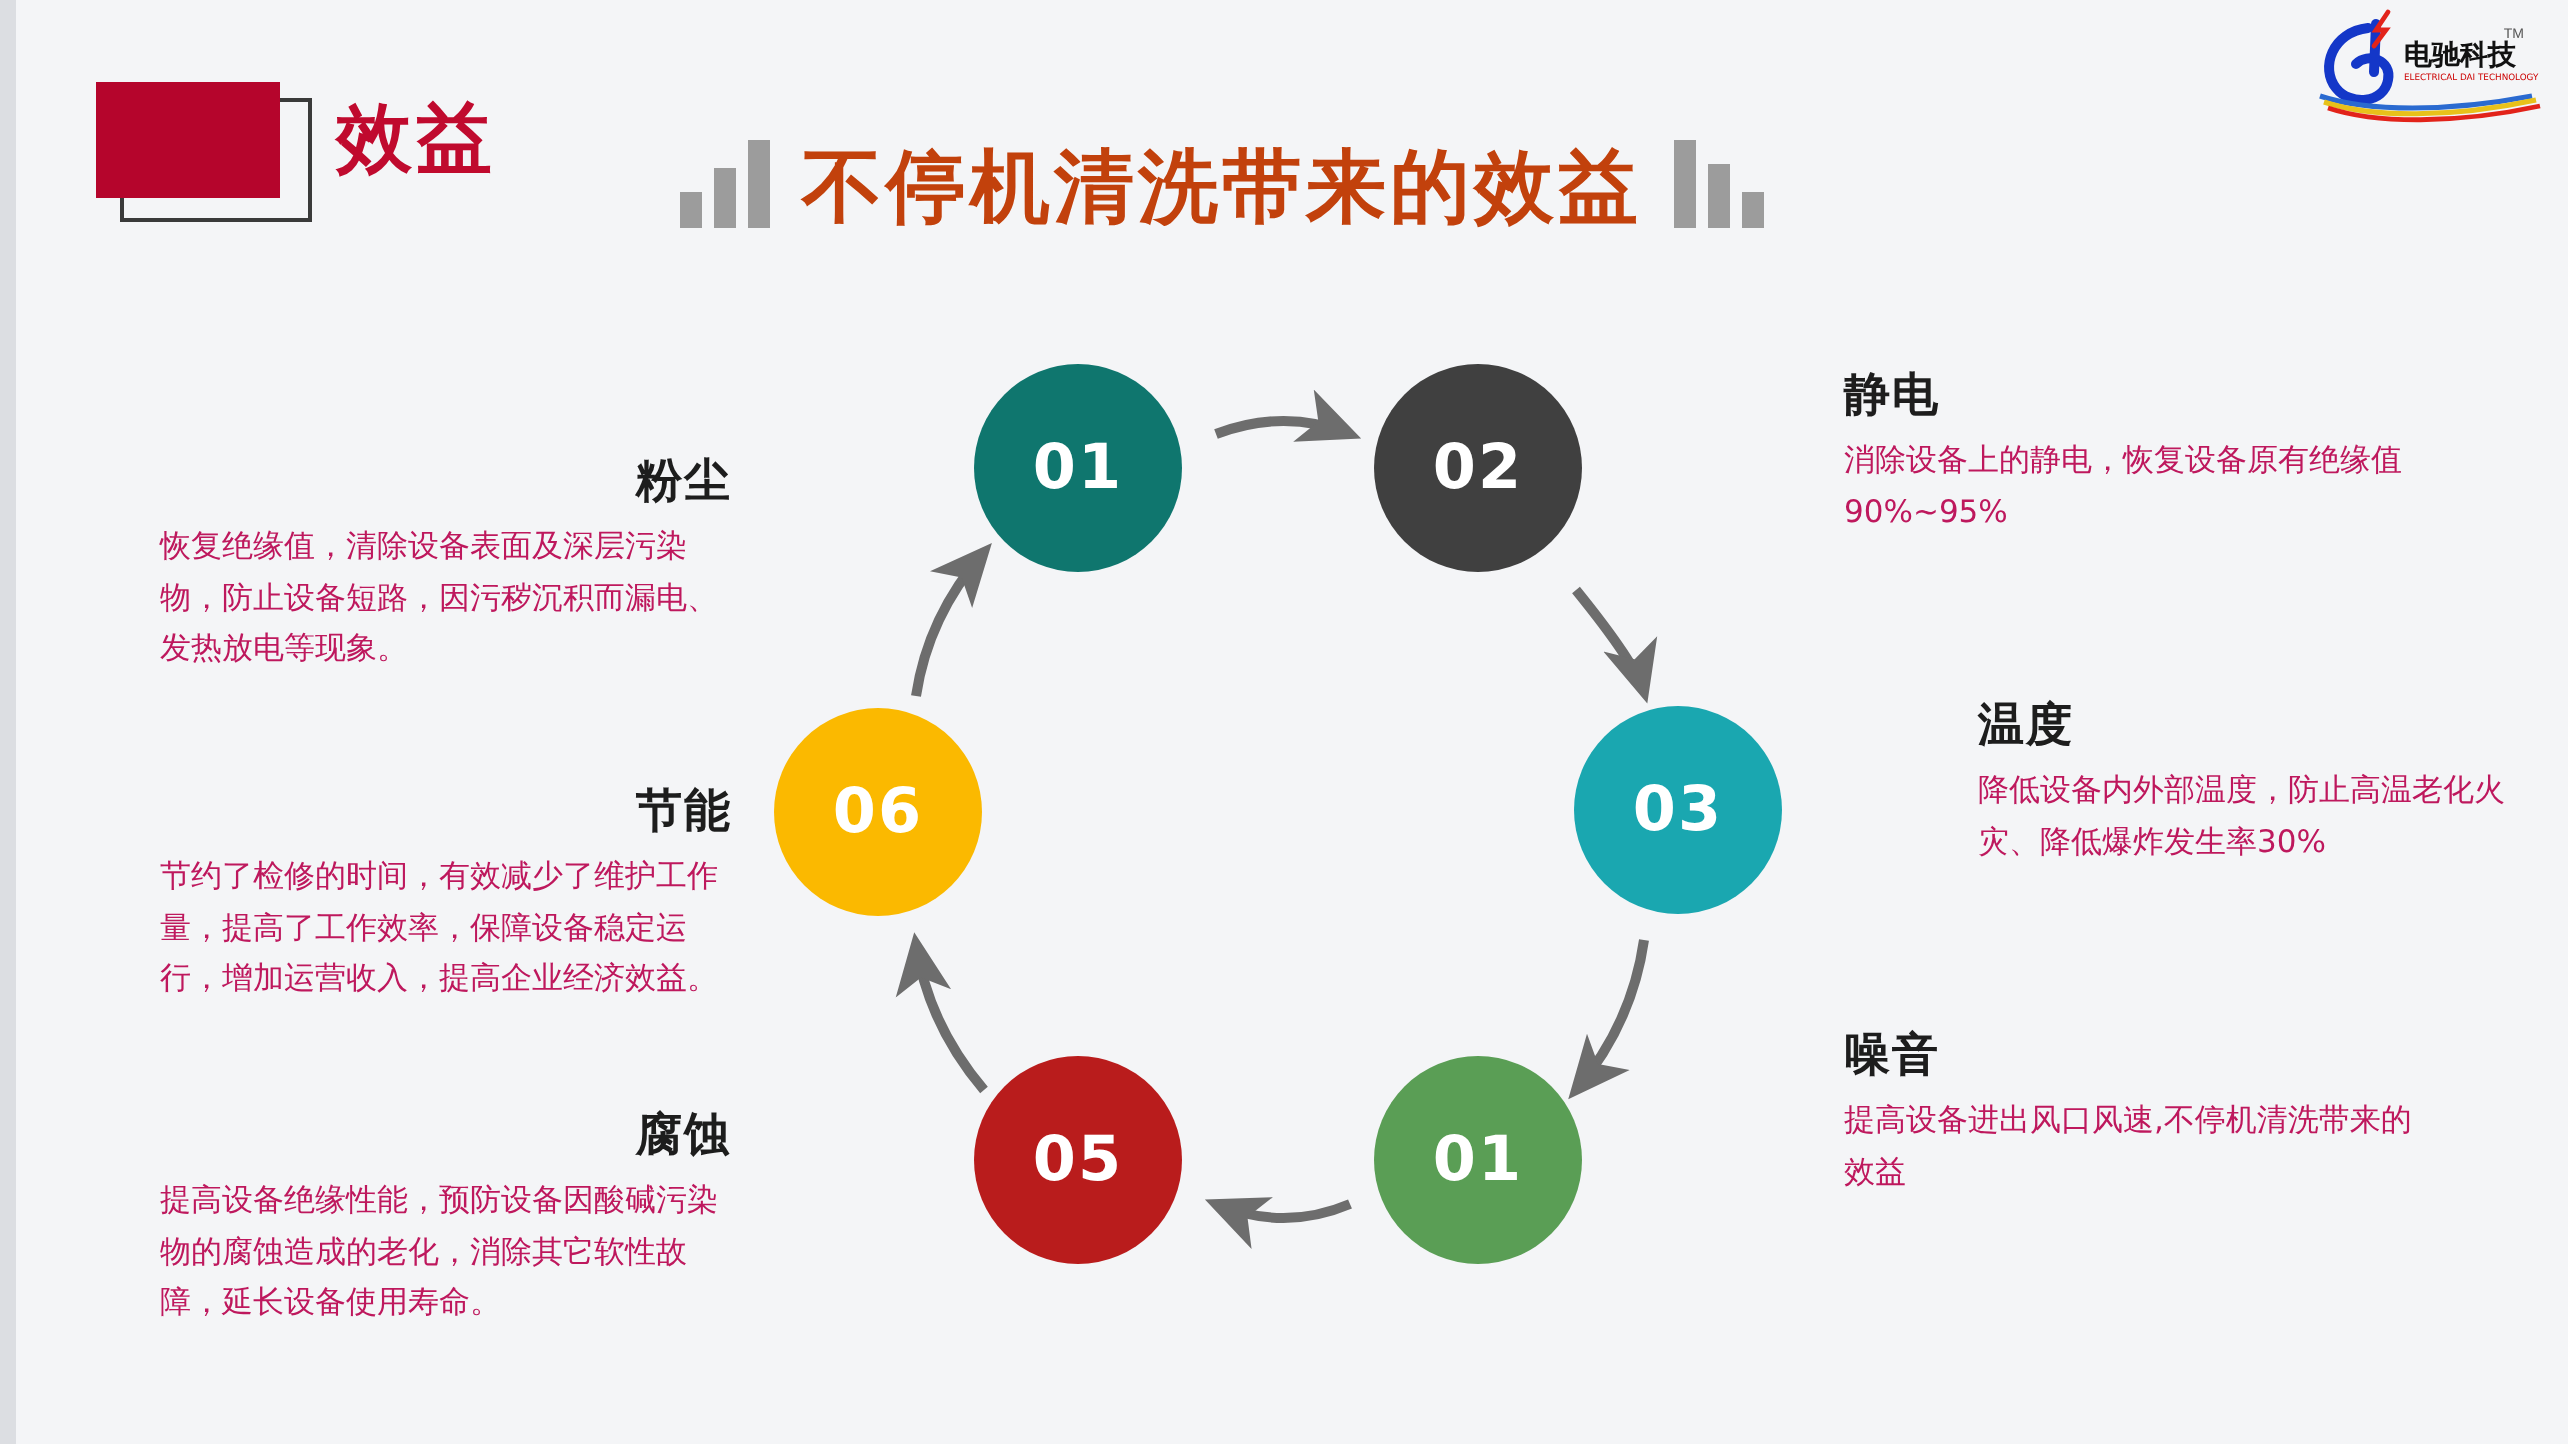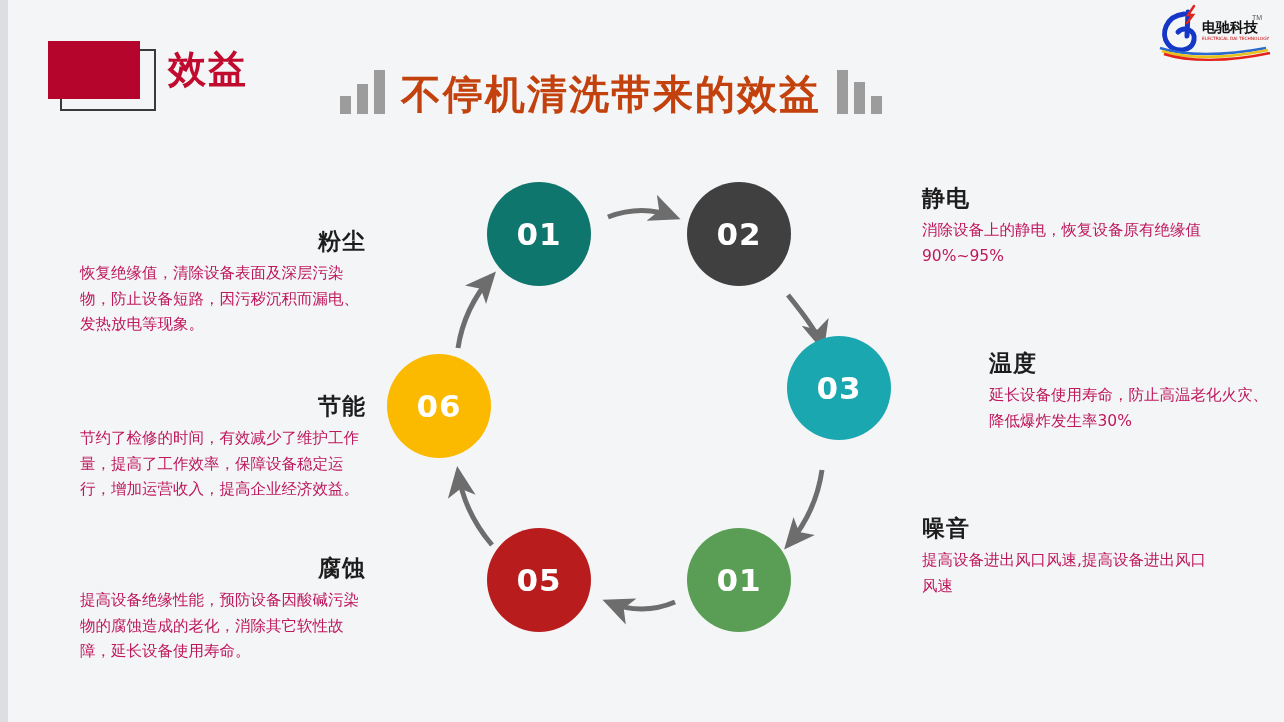--- a/index.html
+++ b/index.html
@@ -113,21 +113,21 @@
     align-items: center;
     justify-content: center;
     color: #ffffff;
     font-size: 31px;
     font-weight: 700;
     letter-spacing: 1px;
     font-family: "DejaVu Sans", "Liberation Sans", sans-serif;
   }
   .c01 { left: 117px; top: 22px; }
   .c02 { left: 317px; top: 22px; }
-  .c03 { left: 417px; top: 176px; }
+  .c03 { left: 417px; top: 193px; }
   .c04 { left: 317px; top: 368px; }
   .c05 { left: 117px; top: 368px; }
   .c06 { left: 17px;  top: 194px; }
 
   .arrows {
     position: absolute;
     left: 0; top: 0;
     width: 540px; height: 500px;
     pointer-events: none;
   }
@@ -238,21 +238,21 @@
     <div class="b-desc">提高设备绝缘性能，预防设备因酸碱污染物的腐蚀造成的老化，消除其它软性故障，延长设备使用寿命。</div>
   </div>
 
   <div class="block right b-stat">
     <div class="b-title">静电</div>
     <div class="b-desc">消除设备上的静电，恢复设备原有绝缘值90%~95%</div>
   </div>
 
   <div class="block right b-temp">
     <div class="b-title">温度</div>
-    <div class="b-desc">延长设备使用寿命，防止高温老化火灾、降低爆炸发生率30%</div>
+    <div class="b-desc">降低设备内外部温度，防止高温老化火灾、降低爆炸发生率30%</div>
   </div>
 
   <div class="block right b-noise">
     <div class="b-title">噪音</div>
-    <div class="b-desc">提高设备进出风口风速,提高设备进出风口风速</div>
+    <div class="b-desc">提高设备进出风口风速,不停机清洗带来的效益</div>
   </div>
 
 </div>
 
 </body></html>

